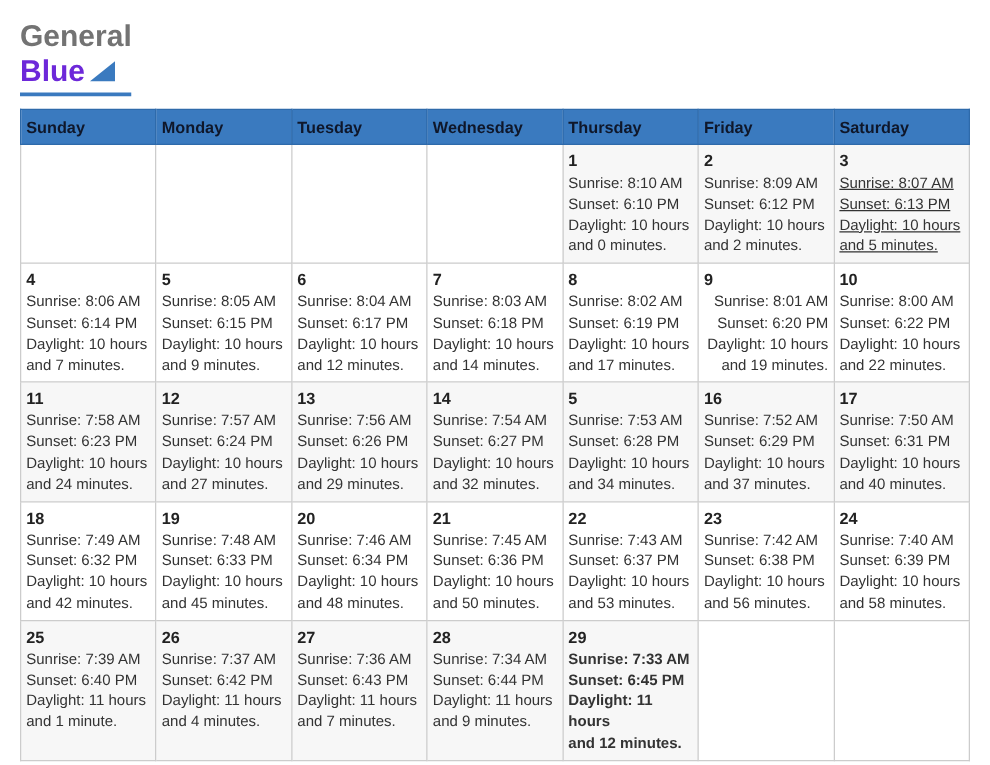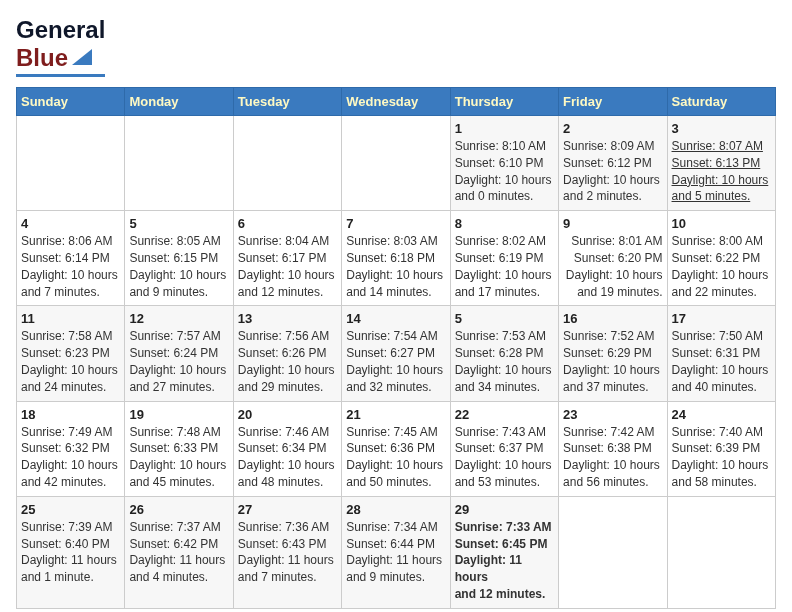--- a/index.html
+++ b/index.html
@@ -34,21 +34,21 @@
       font-weight: normal;
       color: #555;
     }
     table {
       width: 100%;
       border-collapse: collapse;
       table-layout: fixed;
     }
     thead tr th {
       background: #3a7abf;
-      color: #fef9c3;
+      color: #0f172a;
       font-size: 13px;
       font-weight: bold;
       padding: 6px 4px;
       text-align: left;
       border: 1px solid #2e6aaa;
     }
     tbody tr td {
       border: 1px solid #ccc;
       vertical-align: top;
       padding: 5px 4px;
@@ -75,22 +75,22 @@
       background: #fff !important;
     }
   </style>
 </head>
 <body>
 
 <div class="header">
   <div class="logo">
     <div style="position:relative; display:inline-block;">
       <span style="font-size:24px; font-weight:bold; color:#1a1a1a;">
-        <span style="color:#0f172a;">General</span><br>
-        <span style="color:#7f1d1d; display:flex; align-items:center; gap:2px;">
+        <span style="color:#737373;">General</span><br>
+        <span style="color:#6d28d9; display:flex; align-items:center; gap:2px;">
           Blue
           <svg width="22" height="22" viewBox="0 0 22 22">
             <polygon points="2,18 22,18 22,2" fill="#3a7abf"></polygon>
           </svg>
         </span>
       </span>
       <div style="height:3px; background:#3a7abf; width:100%; margin-top:2px;"></div>
     </div>
   </div>
   <div class="title-block">

